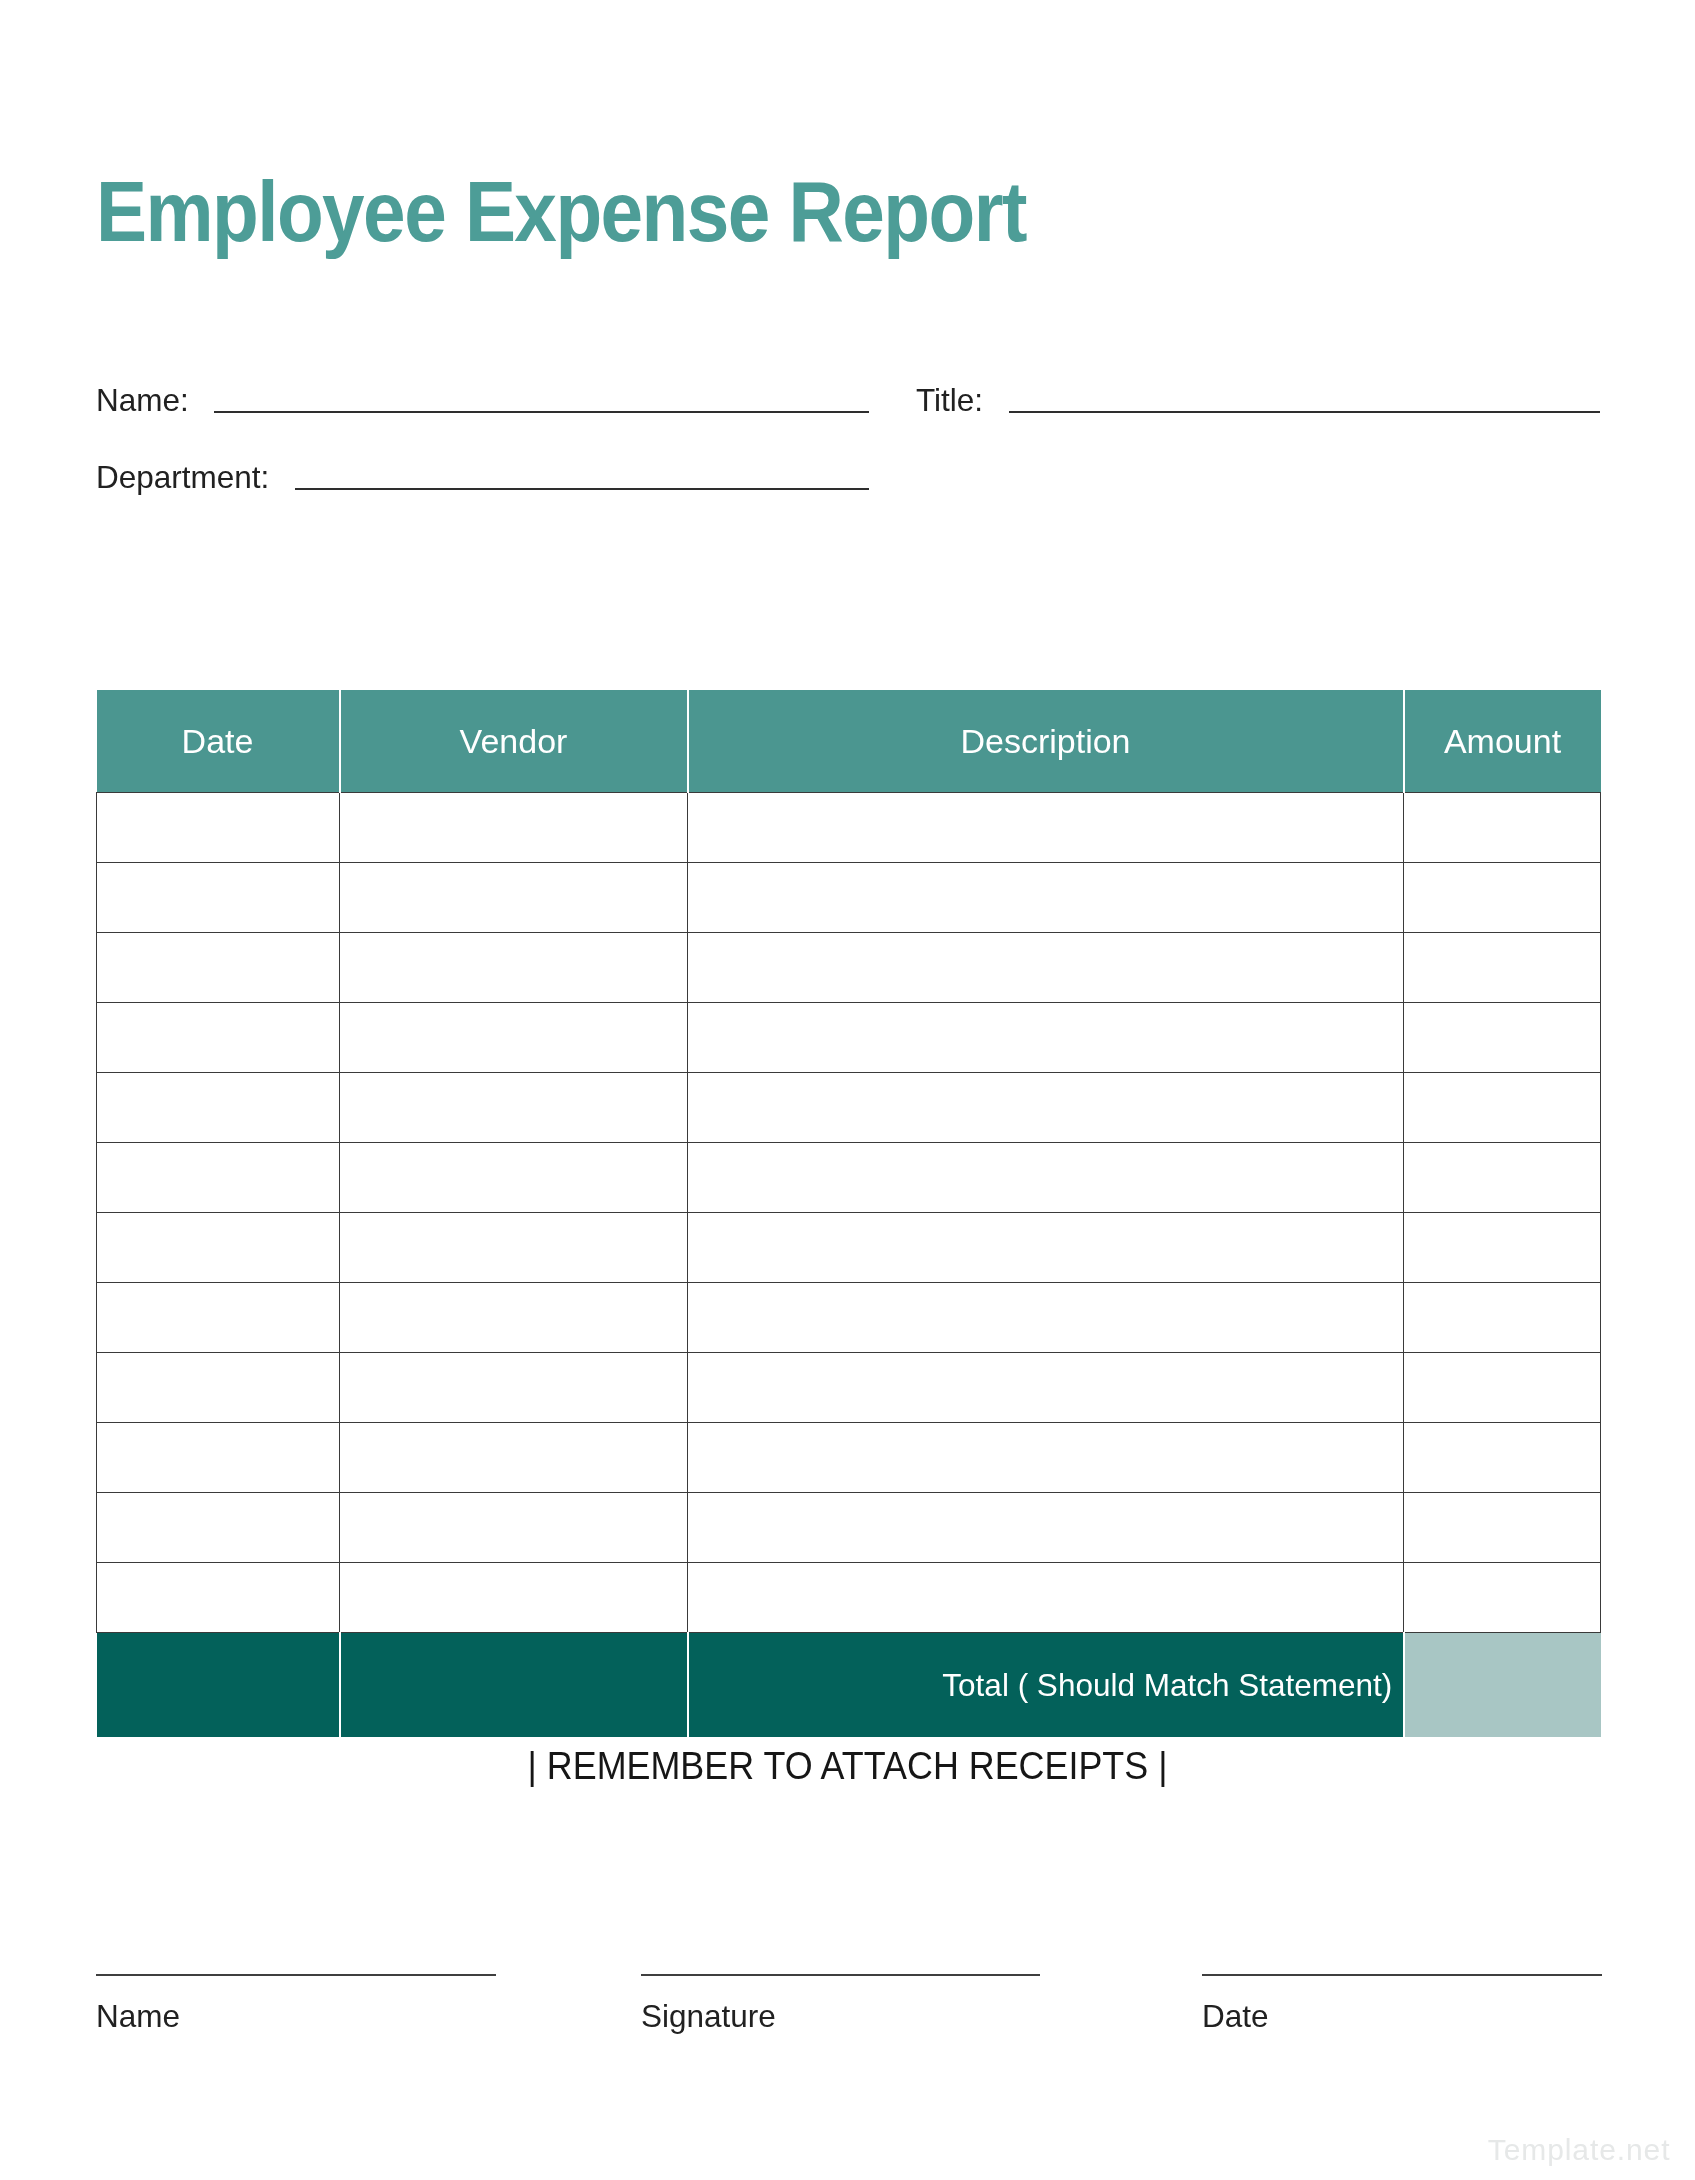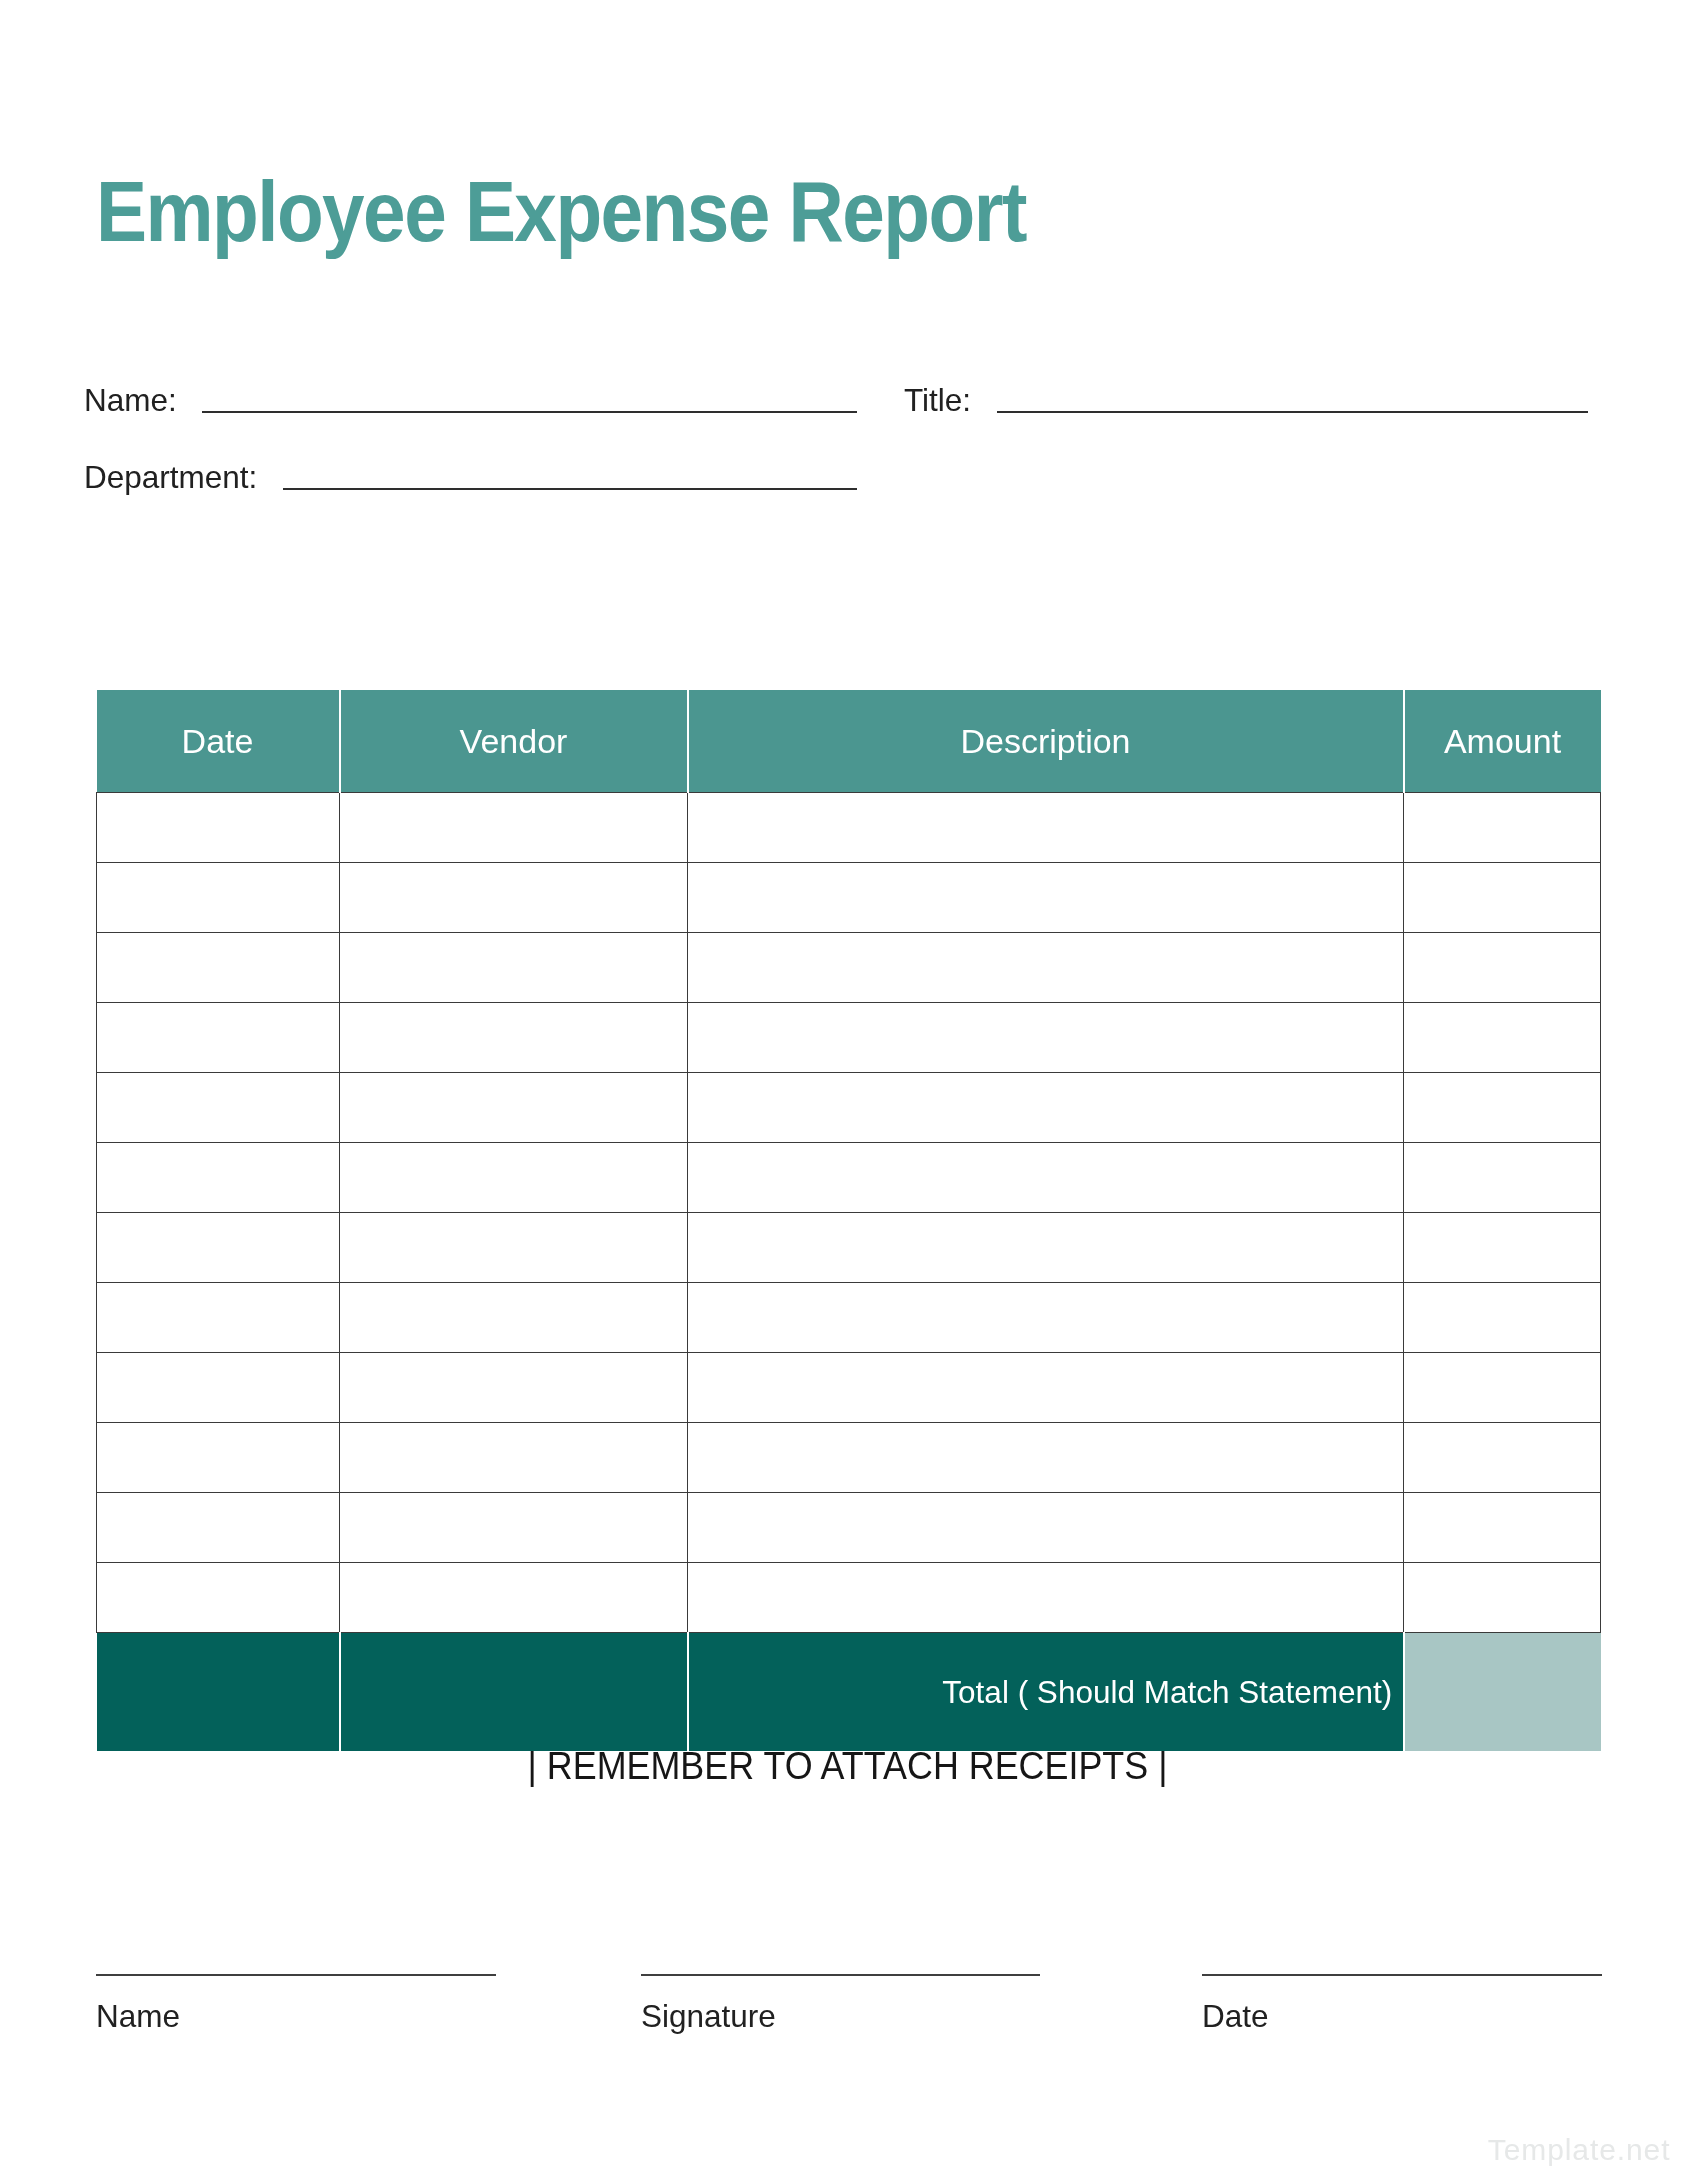--- a/index.html
+++ b/index.html
@@ -18,21 +18,21 @@
   }
   
   .title{
     position:absolute;left:96px;top:167px;margin:0;
     font-size:85px;font-weight:bold;color:var(--title-teal);
     letter-spacing:-1.7px;white-space:nowrap;
     transform:scaleX(0.9);transform-origin:left top;line-height:1.05;
   }
   
   .fields{
-    position:absolute;left:84px;top:341px;width:1503px;
+    position:absolute;left:96px;top:341px;width:1503px;
     display:grid;grid-template-columns:773px 684px;column-gap:47px;
   }
   .field{display:flex;align-items:flex-end;height:77px;}
   .field-label{font-size:31.5px;line-height:1.12;white-space:nowrap;}
   .field-line{
     flex:1 1 auto;margin-left:25.6px;margin-bottom:5.1px;
     border-bottom:2.6px solid var(--line);
     font-size:29px;min-width:34px;height:36px;
   }
   
@@ -44,21 +44,21 @@
     background:var(--header-teal);color:#ffffff;font-weight:normal;
     font-size:34px;height:102px;text-align:center;vertical-align:middle;
     border:0;border-left:2.6px solid #ffffff;padding:0;
   }
   .expense-table thead th:first-child{border-left:0;}
   .expense-table tbody td{
     height:69px;background:#ffffff;border:1.7px solid var(--table-border);
     padding:0 8.5px;font-size:27px;
   }
   .expense-table tfoot td{
-    height:88px;background:var(--total-dark);border:0;padding:15px;
+    height:88px;background:var(--total-dark);border:0;padding:8px;
     border-left:2.6px solid #ffffff;vertical-align:middle;
   }
   .expense-table tfoot td:first-child{border-left:0;}
   .expense-table tfoot td.total-label-cell{
     color:#ffffff;font-size:31.5px;text-align:right;padding-right:10.2px;
     white-space:nowrap;
   }
   .expense-table tfoot td.total-amount-cell{
     background:var(--total-light);color:#04453f;font-size:29px;text-align:center;
   }

